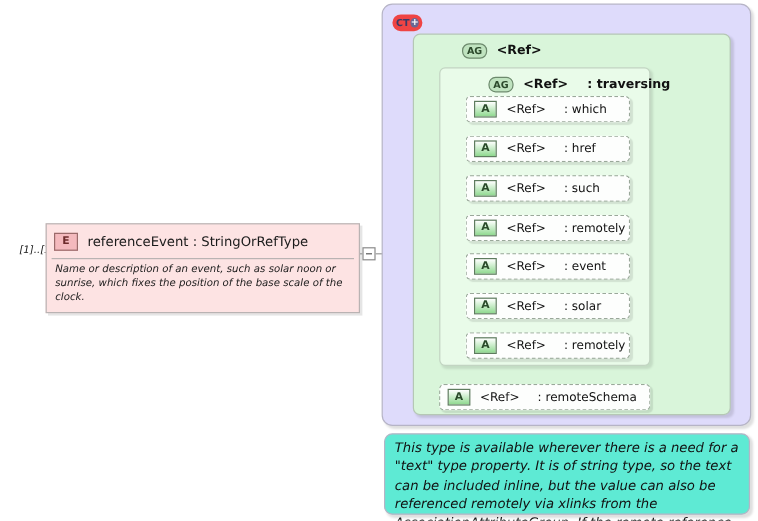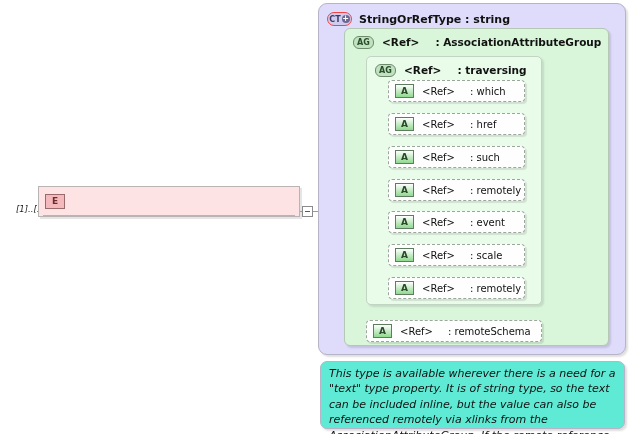--- a/index.html
+++ b/index.html
@@ -78,21 +78,21 @@
     border-radius:9px;
     box-shadow:2px 2px 2px rgba(0,0,0,0.13);
     box-sizing:border-box;
   }
   #type-header{
     display:flex;align-items:center;
     padding:5px 0 0 8px;height:20px;
   }
   .ct-icon{
     width:25px;height:14px;
-    border:1px solid #ef4444;
+    border:7px solid #ef4444;
     border-radius:7px;
     background:#cfccf0;
     color:#3b3a66;
     font-size:8px;font-weight:bold;
     display:flex;align-items:center;justify-content:center;
     gap:1px;
     margin-right:7px;box-sizing:border-box;flex:0 0 auto;
   }
   .ct-plus{
     display:inline-block;width:8px;height:8px;border-radius:50%;
@@ -113,21 +113,21 @@
   .ag-header{
     display:flex;align-items:center;
     padding:4px 0 0 8px;height:18px;
   }
   .ag-icon{
     width:21px;height:13px;
     border:1px solid #6d8a6d;border-radius:6px;
     background:#bfe3bf;color:#2c4a2c;
     font-size:8px;font-weight:bold;
     display:flex;align-items:center;justify-content:center;
-    margin-right:8px;box-sizing:border-box;flex:0 0 auto;
+    margin-right:8px;box-sizing:border-box;flex:0 0 auto;margin-left:32px;
   }
   .ag-label{font-size:10.5px;font-weight:bold;color:#111;white-space:nowrap;}
 
   
   #ag-inner{
     left:366px;top:56px;width:176px;height:249px;
     background:#e9fbe9;
     border:1px solid #c2d4c2;
     border-radius:5px;
     box-shadow:2px 2px 2px rgba(0,0,0,0.10);
@@ -171,22 +171,24 @@
   }
 </style>
 </head>
 <body>
 
 <div class="abs nosel" id="cardinality">[1]..[1]</div>
 
 <div class="abs" id="element-box">
   <div id="element-header">
     <span class="e-icon nosel">E</span>
+    <span id="element-title" class="nosel">referenceEvent : StringOrRefType</span>
   </div>
   <div id="element-sep"></div>
+  <div id="element-desc" class="nosel">Name or description of an event, such as solar noon or sunrise, which fixes the position of the base scale of the clock.</div>
 </div>
 
 <div class="wire abs" style="left:300px;top:211px;width:4px;height:1px;"></div>
 <div class="abs" id="collapse-toggle"></div>
 <div class="wire abs" style="left:313px;top:211px;width:40px;height:1px;"></div>
 <div class="wire abs" style="left:353px;top:46px;width:1px;height:166px;"></div>
 <div class="wire abs" style="left:353px;top:46px;width:56px;height:1px;"></div>
 
 <div class="wire abs" style="left:365px;top:58px;width:1px;height:274px;"></div>
 <div class="wire abs" style="left:377px;top:60px;width:1px;height:212px;"></div>
@@ -199,29 +201,27 @@
 <div class="wire abs" style="left:377px;top:255px;width:10px;height:1px;"></div>
 <div class="wire abs" style="left:377px;top:288px;width:10px;height:1px;"></div>
 <div class="wire abs" style="left:365px;top:331px;width:10px;height:1px;"></div>
 
 <div class="abs" id="type-panel">
   <div id="type-header">
     <span class="ct-icon nosel">
       <span>CT</span>
         <span class="ct-plus">+</span>
     </span>
-    <span id="type-title" class="nosel">StringOrRefType : string</span>
   </div>
 </div>
 
 <div class="abs" id="ag-outer">
   <div class="ag-header">
     <span class="ag-icon nosel">AG</span>
     <span class="ag-label nosel" style="margin-right:16px;">&lt;Ref&gt;</span>
-    <span class="ag-label nosel">: AssociationAttributeGroup</span>
   </div>
 </div>
 
 <div class="abs" id="ag-inner">
   <div class="ag-header">
     <span class="ag-icon nosel">AG</span>
     <span class="ag-label nosel" style="margin-right:16px;">&lt;Ref&gt;</span>
     <span class="ag-label nosel">: traversing</span>
   </div>
 </div>
@@ -247,21 +247,21 @@
   <span class="a-name nosel">: remotely</span>
 </div>
 <div class="attr-row abs" style="left:388px;top:211px;width:137px;">
   <span class="a-icon nosel">A</span>
   <span class="a-ref nosel">&lt;Ref&gt;</span>
   <span class="a-name nosel">: event</span>
 </div>
 <div class="attr-row abs" style="left:388px;top:244px;width:137px;">
   <span class="a-icon nosel">A</span>
   <span class="a-ref nosel">&lt;Ref&gt;</span>
-  <span class="a-name nosel">: scale</span>
+  <span class="a-name nosel">: solar</span>
 </div>
 <div class="attr-row abs" style="left:388px;top:277px;width:137px;">
   <span class="a-icon nosel">A</span>
   <span class="a-ref nosel">&lt;Ref&gt;</span>
   <span class="a-name nosel">: remotely</span>
 </div>
 
 <div class="attr-row abs" style="left:366px;top:320px;width:176px;">
   <span class="a-icon nosel">A</span>
   <span class="a-ref nosel">&lt;Ref&gt;</span>

